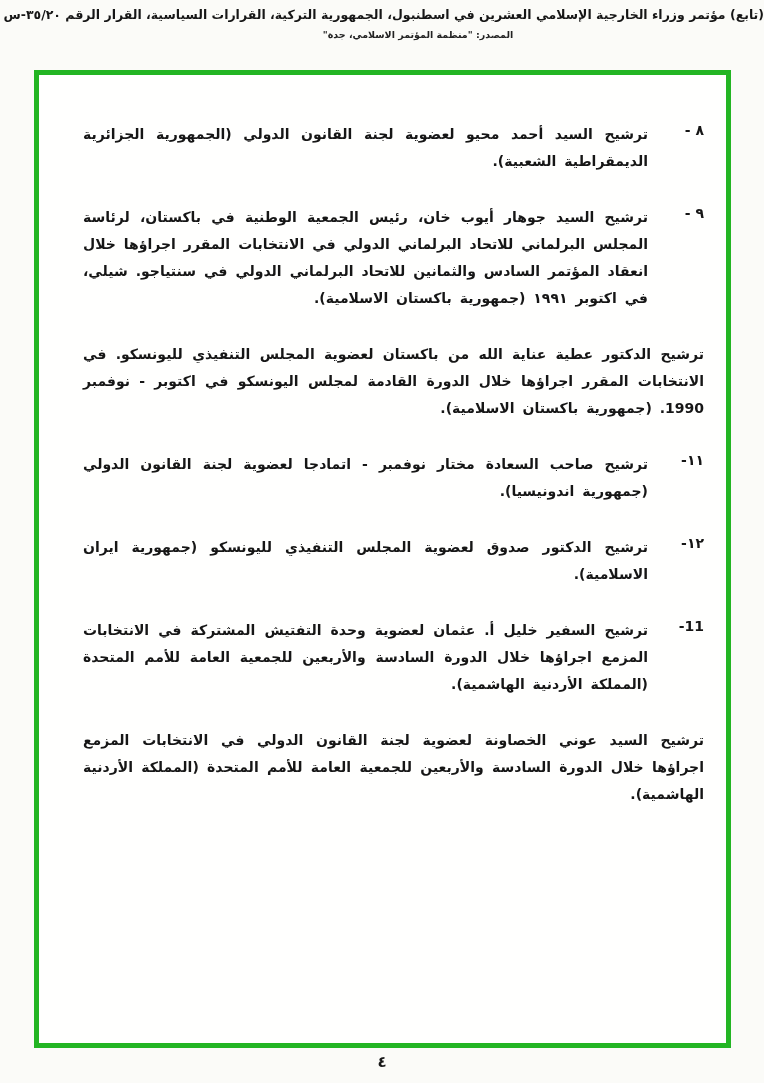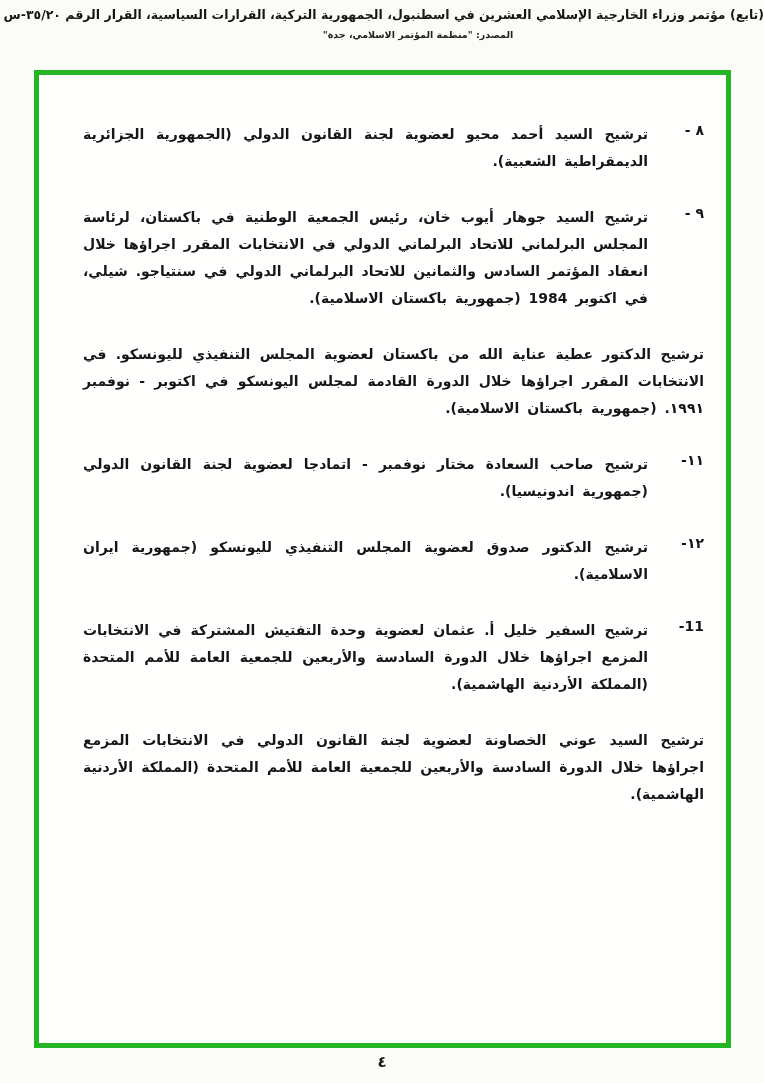--- a/index.html
+++ b/index.html
@@ -57,25 +57,25 @@
 <div class="doc-frame" style="border-color: rgb(35, 181, 35);">
   <div class="content">
 
     <div class="item">
       <div class="marker">٨ -</div>
       <div class="text">ترشيح السيد أحمد محيو لعضوية لجنة القانون الدولي (الجمهورية الجزائرية الديمقراطية الشعبية).</div>
     </div>
 
     <div class="item">
       <div class="marker">٩ -</div>
-      <div class="text">ترشيح السيد جوهار أيوب خان، رئيس الجمعية الوطنية في باكستان، لرئاسة المجلس البرلماني للاتحاد البرلماني الدولي في الانتخابات المقرر اجراؤها خلال انعقاد المؤتمر السادس والثمانين للاتحاد البرلماني الدولي في سنتياجو. شيلي، في اكتوبر 1984 (جمهورية باكستان الاسلامية).</div>
+      <div class="text">ترشيح السيد جوهار أيوب خان، رئيس الجمعية الوطنية في باكستان، لرئاسة المجلس البرلماني للاتحاد البرلماني الدولي في الانتخابات المقرر اجراؤها خلال انعقاد المؤتمر السادس والثمانين للاتحاد البرلماني الدولي في سنتياجو. شيلي، في اكتوبر ١٩٩١ (جمهورية باكستان الاسلامية).</div>
     </div>
 
     <div class="item">
-      <div class="text">ترشيح الدكتور عطية عناية الله من باكستان لعضوية المجلس التنفيذي لليونسكو. في الانتخابات المقرر اجراؤها خلال الدورة القادمة لمجلس اليونسكو في اكتوبر - نوفمبر ١٩٩١. (جمهورية باكستان الاسلامية).</div>
+      <div class="text">ترشيح الدكتور عطية عناية الله من باكستان لعضوية المجلس التنفيذي لليونسكو. في الانتخابات المقرر اجراؤها خلال الدورة القادمة لمجلس اليونسكو في اكتوبر - نوفمبر 1990. (جمهورية باكستان الاسلامية).</div>
     </div>
 
     <div class="item">
       <div class="marker">١١-</div>
       <div class="text">ترشيح صاحب السعادة مختار نوفمبر - اتمادجا لعضوية لجنة القانون الدولي (جمهورية اندونيسيا).</div>
     </div>
 
     <div class="item">
       <div class="marker">١٢-</div>
       <div class="text">ترشيح الدكتور صدوق لعضوية المجلس التنفيذي لليونسكو (جمهورية ايران الاسلامية).</div>

